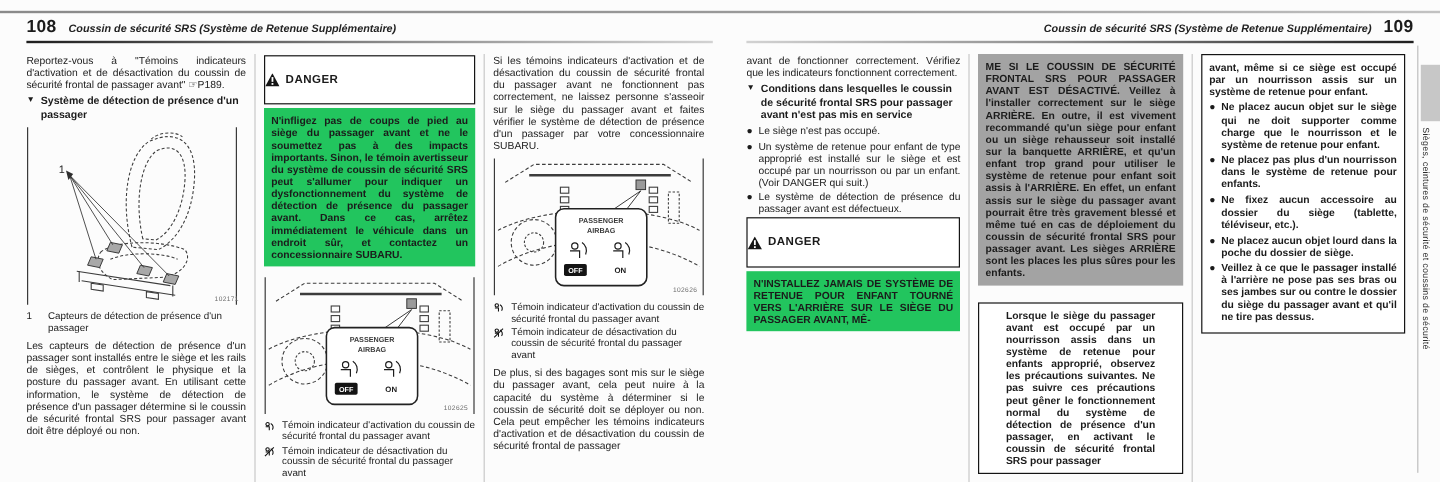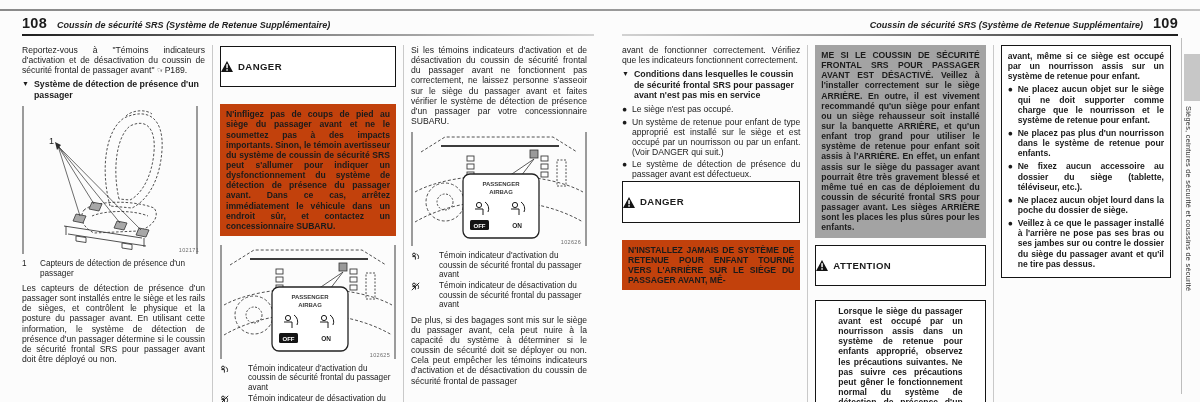--- a/index.html
+++ b/index.html
@@ -33,22 +33,22 @@
 
   .p { margin-bottom:4px; }
   .sec-head { display:flex; gap:4px; font-weight:bold; font-size:8.8px;
               text-align:left; line-height:1.18; margin:3px 0 4px; }
   .sec-head .marker { flex:0 0 8px; font-size:7px; padding-top:1px; }
 
   .warn-box { margin:1px 0 7px; }
   .warn-head { border:1.5px solid #141414; background:#fff;
     display:flex; align-items:center; justify-content:flex-start; gap:5px;
     font-weight:bold; font-size:9.6px; letter-spacing:0.4px; padding:14px 0; }
-  .warn-body-gray { background:#c2410c; font-weight:bold; padding:5px 6px;
-    margin-top:17px; text-align:justify; }
+  .warn-body-gray { background:#22c55e; font-weight:bold; padding:5px 6px;
+    margin-top:3px; text-align:justify; }
   .warn-body-border { border:1.5px solid #141414; background:#fff; font-weight:bold;
     padding:5px 22px; margin-top:14px; text-align:justify; }
   .warn-cont-gray { background:#a3a3a3; font-weight:bold; padding:5px 6px;
     margin-bottom:7px; text-align:justify; }
   .warn-cont-border { border:1.5px solid #141414; background:#fff; font-weight:bold;
     padding:5px 6px; text-align:justify; }
 
   .bullet-item { display:flex; gap:4px; margin-bottom:2px; text-align:justify; }
   .bullet-item .bl { flex:0 0 6px; }
   .warn-bullets .bullet-item { margin:3px 0; }
@@ -56,21 +56,21 @@
   .fig { position:relative; margin:4px 0 3px; }
   .fig svg { display:block; }
   .fig-code { position:absolute; right:6px; bottom:3px; font-size:5.5px; color:#6b6b6b;
     letter-spacing:0.3px; }
 
   .fig-caption { display:flex; gap:6px; font-size:8.2px; line-height:1.15;
     text-align:left; margin-bottom:5px; }
   .fig-caption .num { flex:0 0 12px; }
 
   .legend { margin:2px 0 5px; }
-  .legend-item { display:flex; gap:18px; font-size:8.2px; line-height:1.15;
+  .legend-item { display:flex; gap:5px; font-size:8.2px; line-height:1.15;
     text-align:left; margin-bottom:2px; }
   .legend-item .lg-ic { flex:0 0 10px; padding-top:1px; }
 
   .side-tab { position:absolute; right:0; top:0; width:19px; height:402px; }
   .side-sep { position:absolute; left:0; top:38px; height:356px; width:1px; background:#bdbdbd; }
   .tab-block { position:absolute; left:3px; top:54px; width:16px; height:47px; background:#c7c7c7; }
   .tab-text { position:absolute; left:3px; top:106px; writing-mode:vertical-rl;
     font-size:7.4px; color:#2a2a2a; letter-spacing:0.25px; white-space:nowrap; }
 
   .pright-foot { position:relative; }
@@ -309,28 +309,20 @@
             </svg>
           <span>DANGER</span>
         </div>
         <div class="warn-body-gray">N'INSTALLEZ JAMAIS DE SYSTÈME DE RETENUE POUR ENFANT TOURNÉ VERS L'ARRIÈRE SUR LE SIÈGE DU PASSAGER AVANT, MÊ-</div>
       </div>
     </div>
 
     <div class="col">
       <div class="warn-cont-gray">ME SI LE COUSSIN DE SÉCURITÉ FRONTAL SRS POUR PASSAGER AVANT EST DÉSACTIVÉ. Veillez à l'installer correctement sur le siège ARRIÈRE. En outre, il est vivement recommandé qu'un siège pour enfant ou un siège rehausseur soit installé sur la banquette ARRIÈRE, et qu'un enfant trop grand pour utiliser le système de retenue pour enfant soit assis à l'ARRIÈRE. En effet, un enfant assis sur le siège du passager avant pourrait être très gravement blessé et même tué en cas de déploiement du coussin de sécurité frontal SRS pour passager avant. Les sièges ARRIÈRE sont les places les plus sûres pour les enfants.</div>
       <div class="warn-box">
-        <div class="warn-head">
-          <svg width="12" height="11" viewBox="0 0 12 11">
-              <path d="M6 0 L12 11 L0 11 Z" fill="#141414"></path>
-              <rect x="5.3" y="3.2" width="1.5" height="4" fill="#fff"></rect>
-              <rect x="5.3" y="8.2" width="1.5" height="1.5" fill="#fff"></rect>
-            </svg>
-          <span>ATTENTION</span>
-        </div>
         <div class="warn-body-border">Lorsque le siège du passager avant est occupé par un nourrisson assis dans un système de retenue pour enfants approprié, observez les précautions suivantes. Ne pas suivre ces précautions peut gêner le fonctionnement normal du système de détection de présence d'un passager, en activant le coussin de sécurité frontal SRS pour passager</div>
       </div>
     </div>
 
     <div class="col">
       <div class="warn-cont-border warn-bullets">
         <div>avant, même si ce siège est occupé par un nourrisson assis sur un système de retenue pour enfant.</div>
         <div class="bullet-item">
             <span class="bl">●</span>
             <span>Ne placez aucun objet sur le siège qui ne doit supporter comme charge que le nourrisson et le système de retenue pour enfant.</span>

